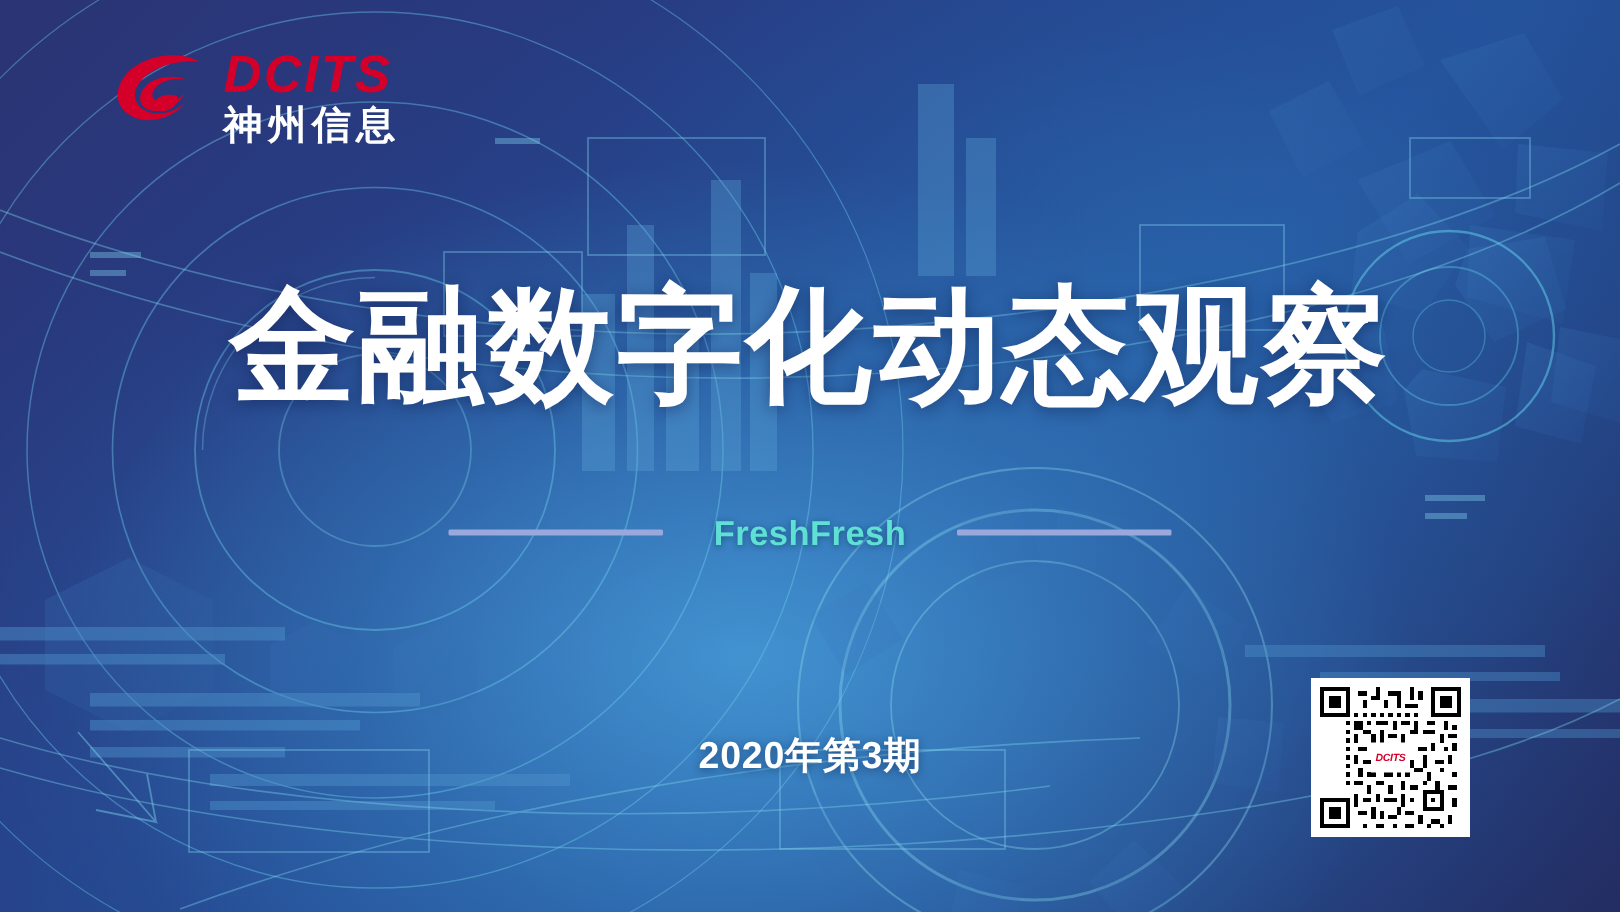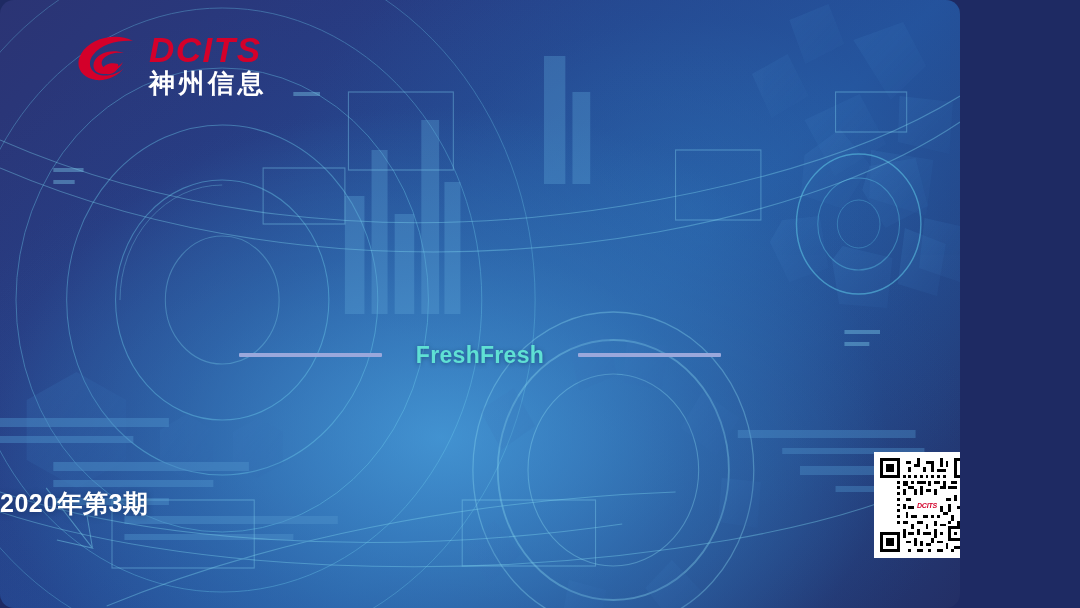--- a/index.html
+++ b/index.html
@@ -2,26 +2,25 @@
 <html><head>
 <meta charset="utf-8">
 <style>
   * { margin:0; padding:0; box-sizing:border-box; }
   html, body {
     width:1080px; height:608px;
     font-family:"Liberation Sans", sans-serif;
     background:#1e2a63; overflow:hidden;
   }
   #slide {
-    position:relative; width:960px; height:608px; overflow:hidden;
+    position:relative; width:1080px; height:608px; overflow:hidden;
     background:
       radial-gradient(ellipse 620px 460px at 46% 72%, rgba(58,140,205,0.95) 0%, rgba(45,112,180,0.55) 42%, rgba(35,80,150,0.12) 72%, rgba(0,0,0,0) 100%),
       radial-gradient(ellipse 520px 380px at 72% 34%, rgba(46,118,186,0.55) 0%, rgba(38,92,162,0.25) 50%, rgba(0,0,0,0) 80%),
       linear-gradient(135deg, #2b3474 0%, #283a80 22%, #25468f 42%, #24529c 60%, #23407f 80%, #232d63 100%);
-    border-radius: 14px;
   }
   .bg-layer { position:absolute; inset:0; width:100%; height:100%; }
 
   
   .title {
     position:absolute; left:0; right:0; top:188px;
     text-align:center; color:#ffffff;
     font-size:84px; line-height:1; font-weight:bold;
     letter-spacing:2px;
     text-shadow:0 2px 10px rgba(10,25,70,0.45);
@@ -38,21 +37,21 @@
   .tag-line-seg.right { margin-left:34px; }
   .tag-words { display:flex; align-items:center; }
   .tag-word {
     color:#5fe0d4; font-size:23px; font-weight:bold; letter-spacing:0.3px;
     text-shadow:0 1px 4px rgba(8,40,80,0.5);
   }
 
   
   .issue {
     position:absolute; left:0; right:0; top:487px;
-    color:#ffffff;
+    text-align:center; color:#ffffff;
     font-size:25px; font-weight:bold; letter-spacing:0.5px;
     text-shadow:0 1px 6px rgba(10,30,70,0.5);
   }
 
   
   .logo { position:absolute; left:74px; top:32px; display:flex; align-items:center; gap:9px; }
   .logo-mark { width:66px; height:60px; flex:none; }
   .logo-text { display:flex; flex-direction:column; justify-content:center; }
   .logo-en {
     color:#d4002a; font-size:35px; font-weight:bold; font-style:italic;
@@ -223,20 +222,21 @@
       <path d="M50 19 C 39 15, 26 18, 21 26 C 17 33, 21 40, 30 40 C 38 40, 46 35, 49 28
                C 45 33, 38 36, 33 35 C 27 33, 26 28, 30 24 C 35 19, 43 18, 50 19 Z" fill="#d4002a"></path>
       <path d="M44 30 C 38 28, 31 30, 29 34 C 27 38, 31 41, 36 40 C 41 39, 45 35, 44 30 Z" fill="#d4002a"></path>
     </svg>
     <div class="logo-text">
       <div class="logo-en">DCITS</div>
       <div class="logo-cn">神州信息</div>
     </div>
   </div>
 
+  <div class="title">金融数字化动态观察</div>
 
   <div class="tagline-row">
     <div class="tag-line-seg left"></div>
     <div class="tag-words">
       <div class="tag-word">Fresh</div>
       <div class="tag-word">Fresh</div>
     </div>
     <div class="tag-line-seg right"></div>
   </div>
 

